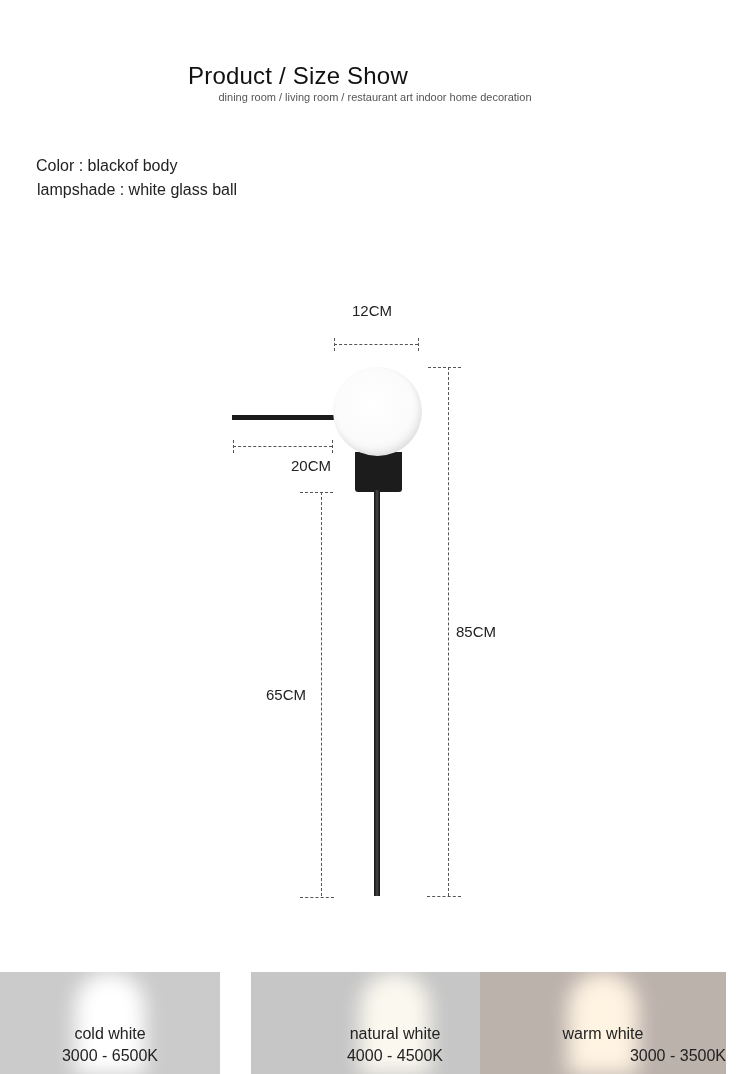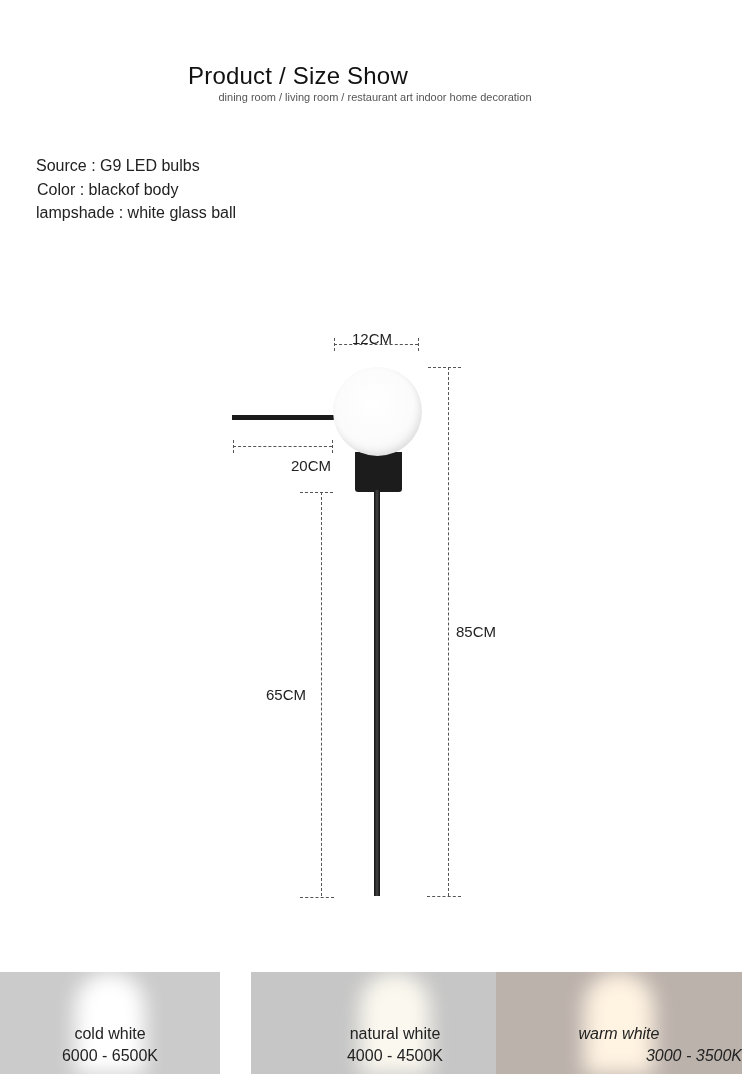--- a/index.html
+++ b/index.html
@@ -23,32 +23,31 @@
                  border-radius:35px 35px 0 0; filter:blur(10px); }
   .panel .lbl { position:absolute; left:0; width:100%; text-align:center; font-size:16px; color:#222; line-height:21px; }
 </style>
 </head>
 <body>
 
 <div class="title">Product / Size Show</div>
 <div class="subtitle">dining room / living room / restaurant art indoor home decoration</div>
 
 <div class="specs">
-  <div>Source : G9 LED bulbs</div>
   <div>Color : blackof body</div>
   <div>lampshade : white glass ball</div>
 </div>
 
 <div>
   <div class="arm"></div>
   <div class="bracket"></div>
   <div class="pole"></div>
   <div class="globe"></div>
 
-  <div class="dim" style="left:352px;top:330px;">12CM</div>
+  <div class="dim" style="left:352px;top:302px;">12CM</div>
   <div class="hdash" style="left:334px;top:344px;width:84px;"></div>
   <div class="vdash" style="left:334px;top:338px;height:13px;"></div>
   <div class="vdash" style="left:418px;top:338px;height:13px;"></div>
 
   <div class="hdash" style="left:233px;top:446px;width:99px;"></div>
   <div class="vdash" style="left:233px;top:440px;height:13px;"></div>
   <div class="vdash" style="left:332px;top:440px;height:13px;"></div>
   <div class="dim" style="left:256px;top:457px;margin-left:35px;">20CM</div>
 
   <div class="hdash" style="left:428px;top:367px;width:33px;"></div>
@@ -58,24 +57,24 @@
 
   <div class="hdash" style="left:300px;top:492px;width:33px;"></div>
   <div class="vdash" style="left:321px;top:492px;height:404px;"></div>
   <div class="hdash" style="left:300px;top:897px;width:34px;"></div>
   <div class="dim" style="left:266px;top:686px;">65CM</div>
 </div>
 
 <div class="panel" style="left:0;width:220px;background:#cbcbcb;">
   <div class="beam" style="background:#ffffff;"></div>
   <div class="lbl" style="top:51px;">cold white</div>
-  <div class="lbl" style="top:73px;">6000 - 6500K</div>
+  <div class="lbl" style="top:73px;">3000 - 6500K</div>
 </div>
 <div class="panel" style="left:251px;width:288px;background:#c6c6c6;">
   <div class="beam" style="background:#fbf8ef;"></div>
   <div class="lbl" style="top:51px;">natural white</div>
   <div class="lbl" style="top:73px;">4000 - 4500K</div>
 </div>
-<div class="panel" style="left:496px;width:246px;background:#bcb2ac;font-style:italic;">
+<div class="panel" style="left:480px;width:246px;background:#bcb2ac;">
   <div class="beam" style="background:#fff3e2;"></div>
   <div class="lbl" style="top:51px;">warm white</div>
   <div class="lbl" style="top:73px;text-align:right;">3000 - 3500K</div>
 </div>
 
 </body></html>

